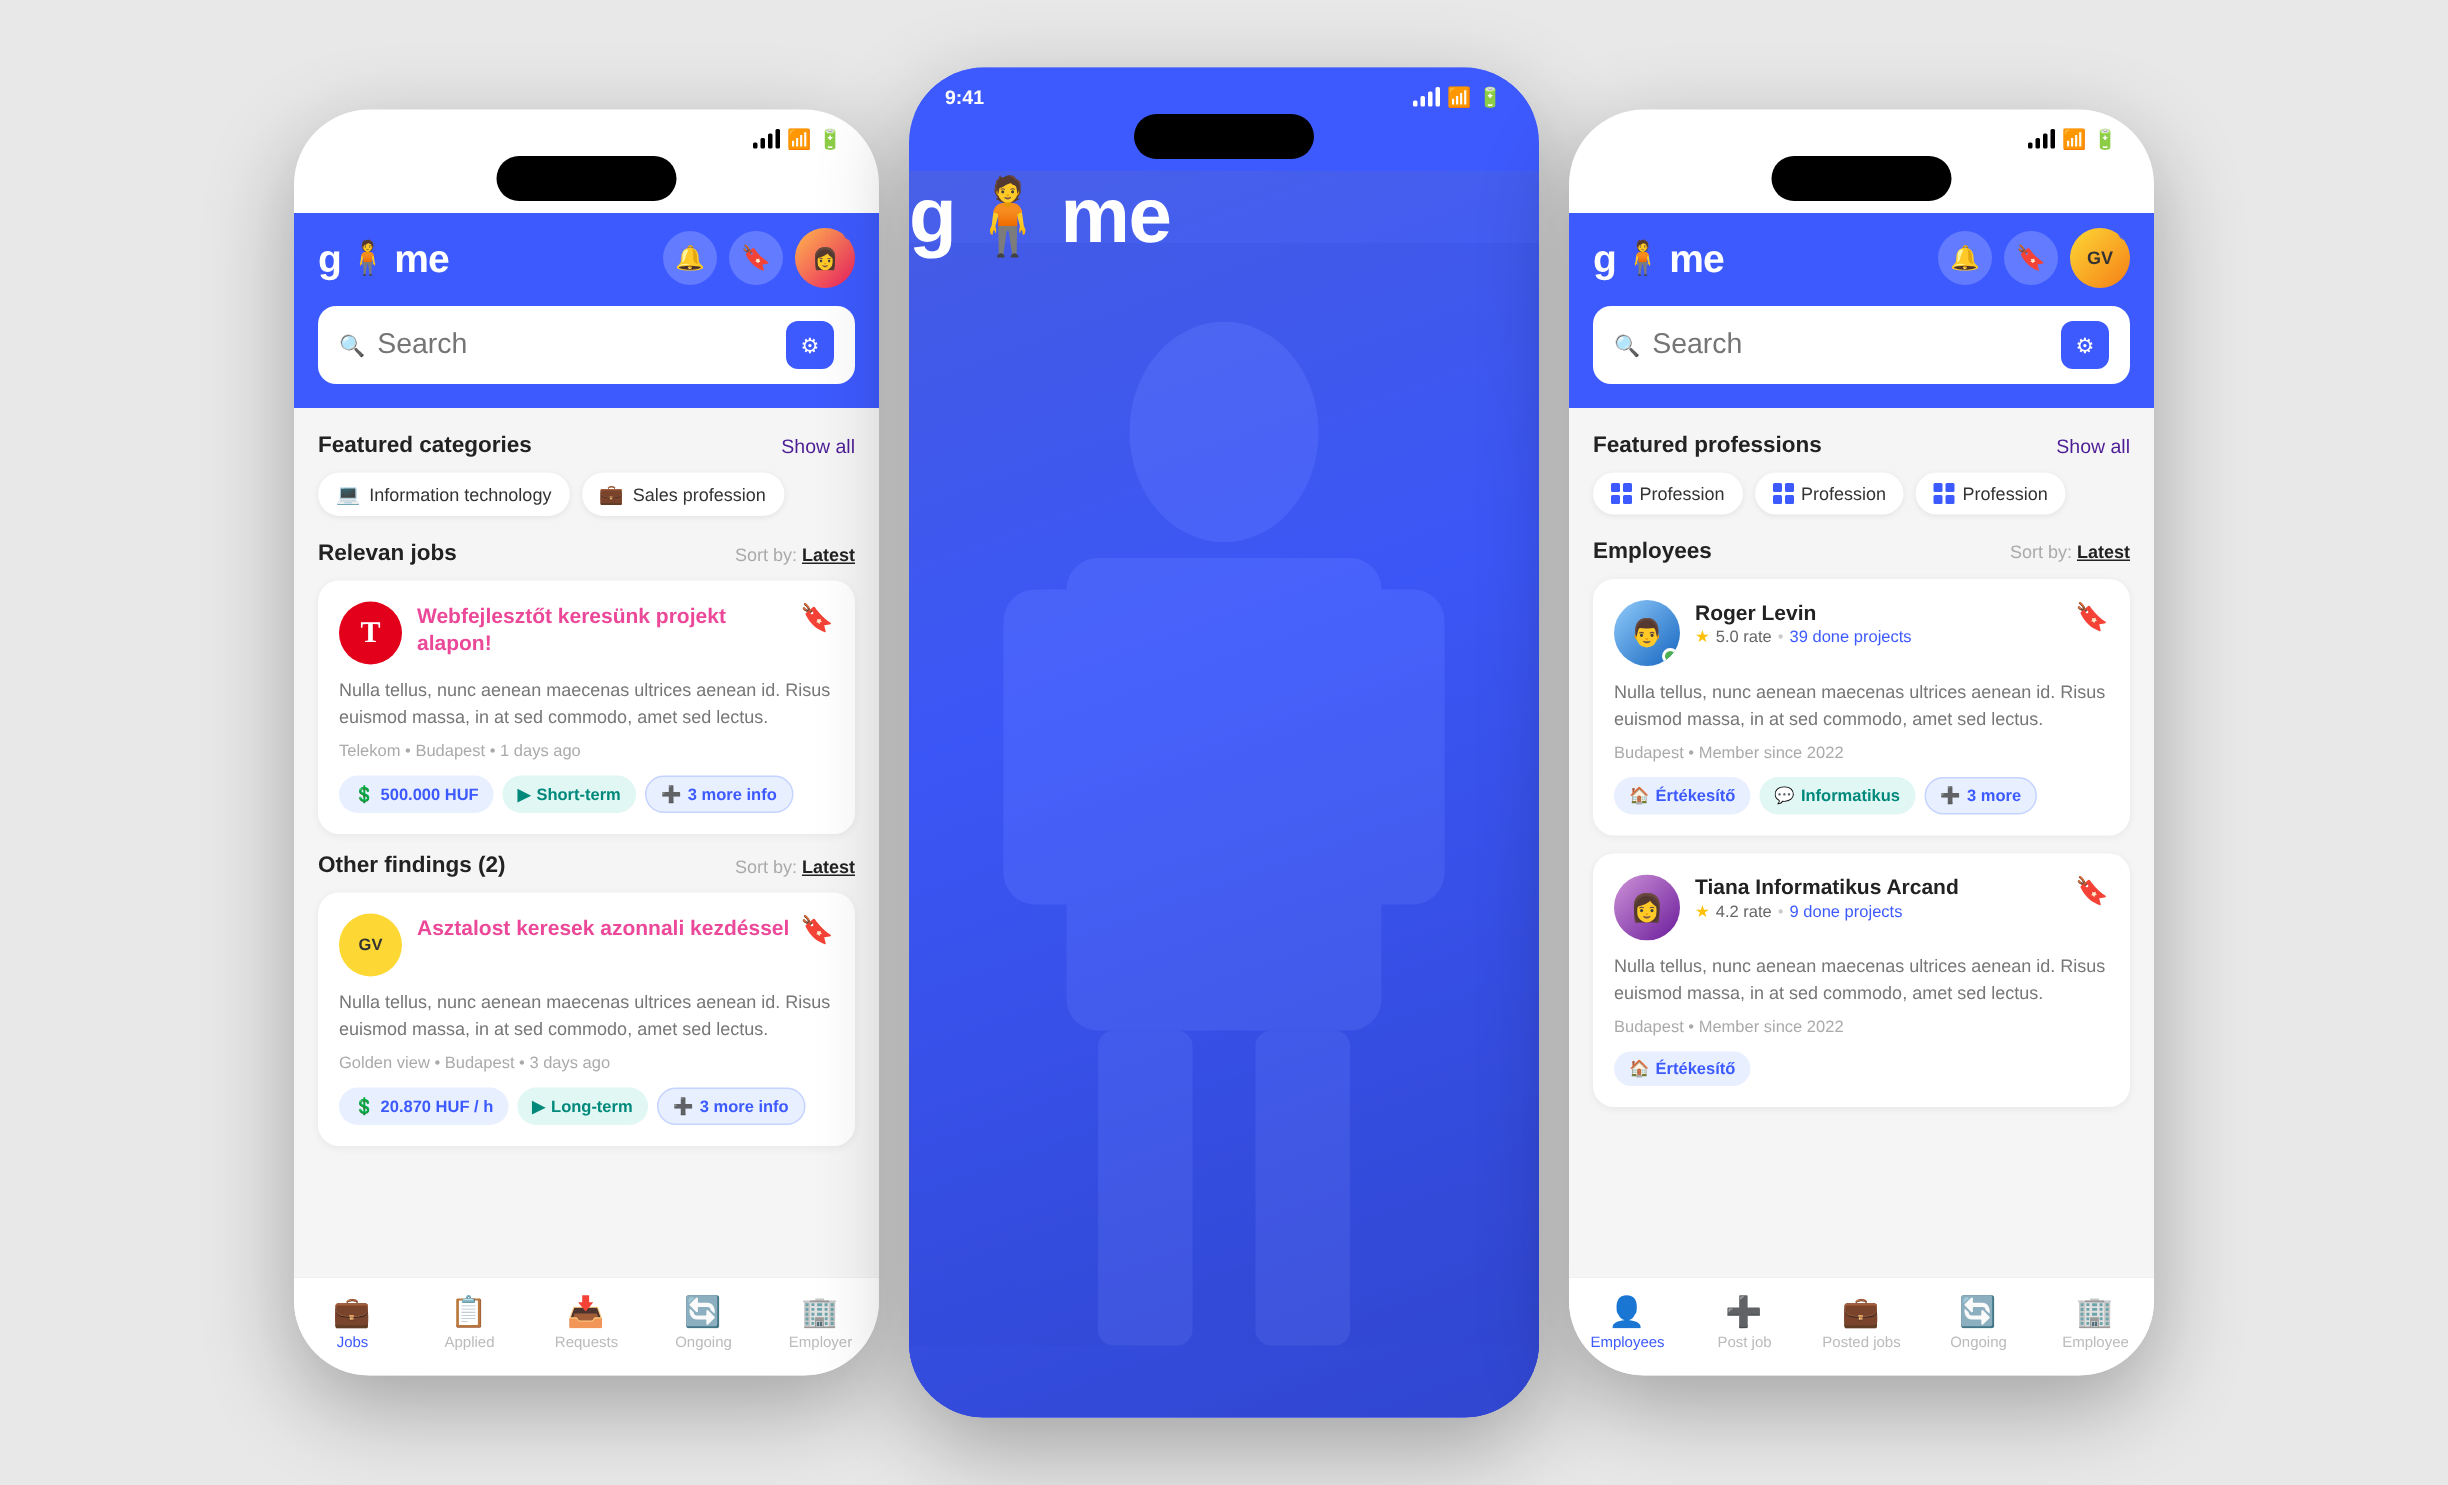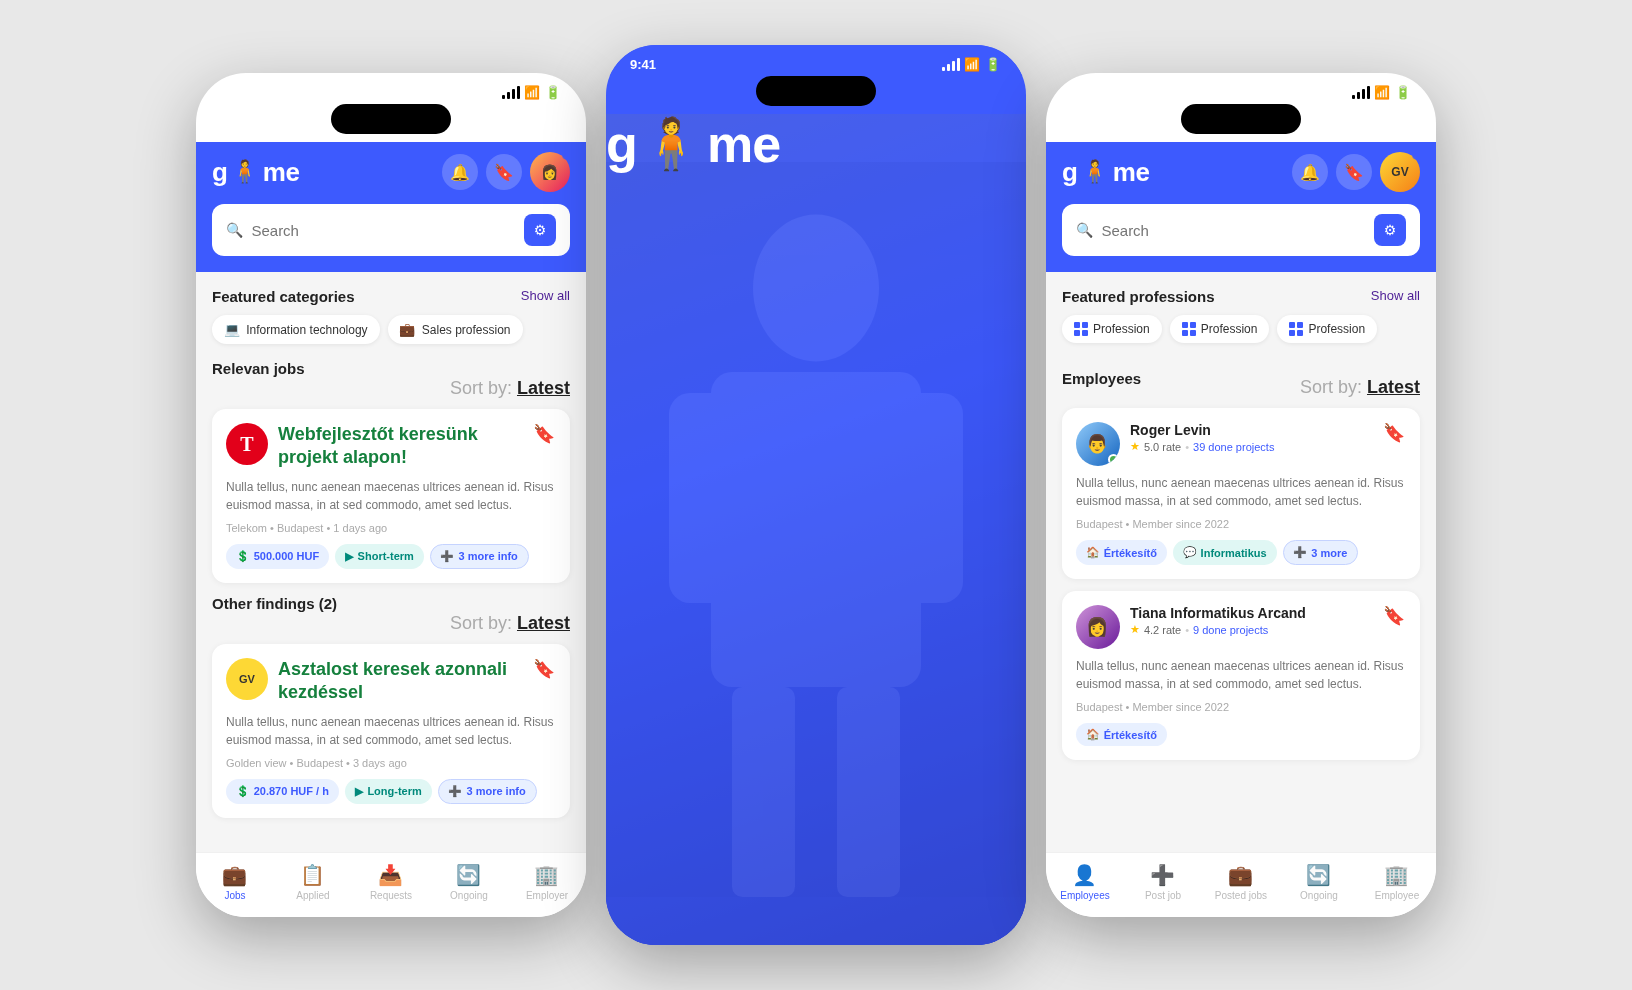--- a/index.html
+++ b/index.html
@@ -133,21 +133,21 @@
       padding: 10px 14px;
       display: flex;
       align-items: center;
       gap: 8px;
     }
     .search-icon-wrap { color: #aaa; font-size: 14px; }
     .search-input {
       flex: 1;
       border: none;
       outline: none;
-      font-size: 15px;
+      font-size: 19px;
       color: #999;
     }
     .filter-btn {
       width: 32px;
       height: 32px;
       background: #3d5afe;
       border-radius: 8px;
       display: flex;
       align-items: center;
       justify-content: center;
@@ -159,21 +159,21 @@
     .content {
       flex: 1;
       overflow-y: auto;
       padding: 16px;
       background: #f5f5f5;
     }
     .content::-webkit-scrollbar { display: none; }
     .section-header {
       display: flex;
       justify-content: space-between;
-      align-items: flex-start;
+      align-items: flex-end;
       margin-bottom: 10px;
     }
     .section-title {
       font-size: 15px;
       font-weight: 700;
       color: #222;
     }
     .show-all {
       font-size: 13px;
       color: #4c1d95;
@@ -226,23 +226,23 @@
       display: flex;
       align-items: center;
       justify-content: center;
       font-weight: 700;
       font-size: 18px;
       flex-shrink: 0;
     }
     .telekom-logo { background: #e2001a; color: #fff; }
     .golden-logo { background: #fdd835; color: #333; font-size: 12px; }
     .job-title {
-      font-size: 18px;
+      font-size: 14px;
       font-weight: 700;
-      color: #15803d;
+      color: #ec4899;
       line-height: 1.3;
     }
     .bookmark-icon {
       color: #ccc;
       font-size: 18px;
       cursor: pointer;
       flex-shrink: 0;
     }
     .job-desc {
       font-size: 12px;
@@ -398,21 +398,21 @@
       height: 14px;
       display: inline-grid;
       grid-template-columns: 1fr 1fr;
       gap: 2px;
     }
     .prof-chip-icon span {
       background: #3d5afe;
       border-radius: 1px;
     }
     
-    .sort-label { font-size: 18px; color: #aaa; margin-top: 18px; }
+    .sort-label { font-size: 12px; color: #aaa; }
     .sort-label span { color: #222; font-weight: 600; text-decoration: underline; }
   </style>
 </head>
 <body>
 
 <div class="phones-container">
 
   <div class="phone">
 
     <div class="status-bar dark">

